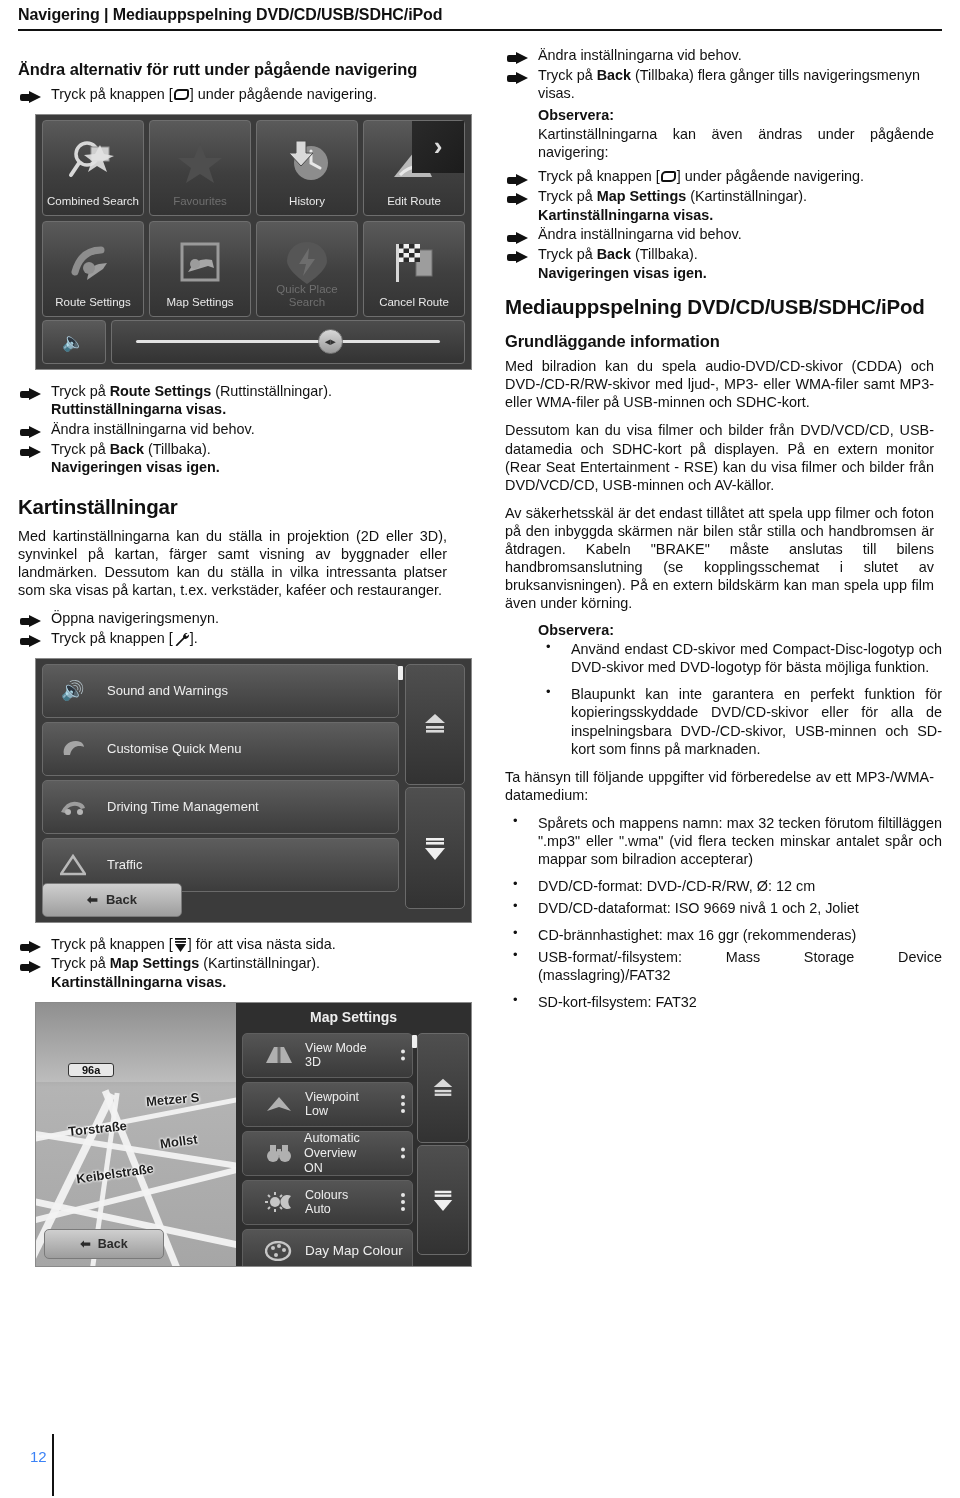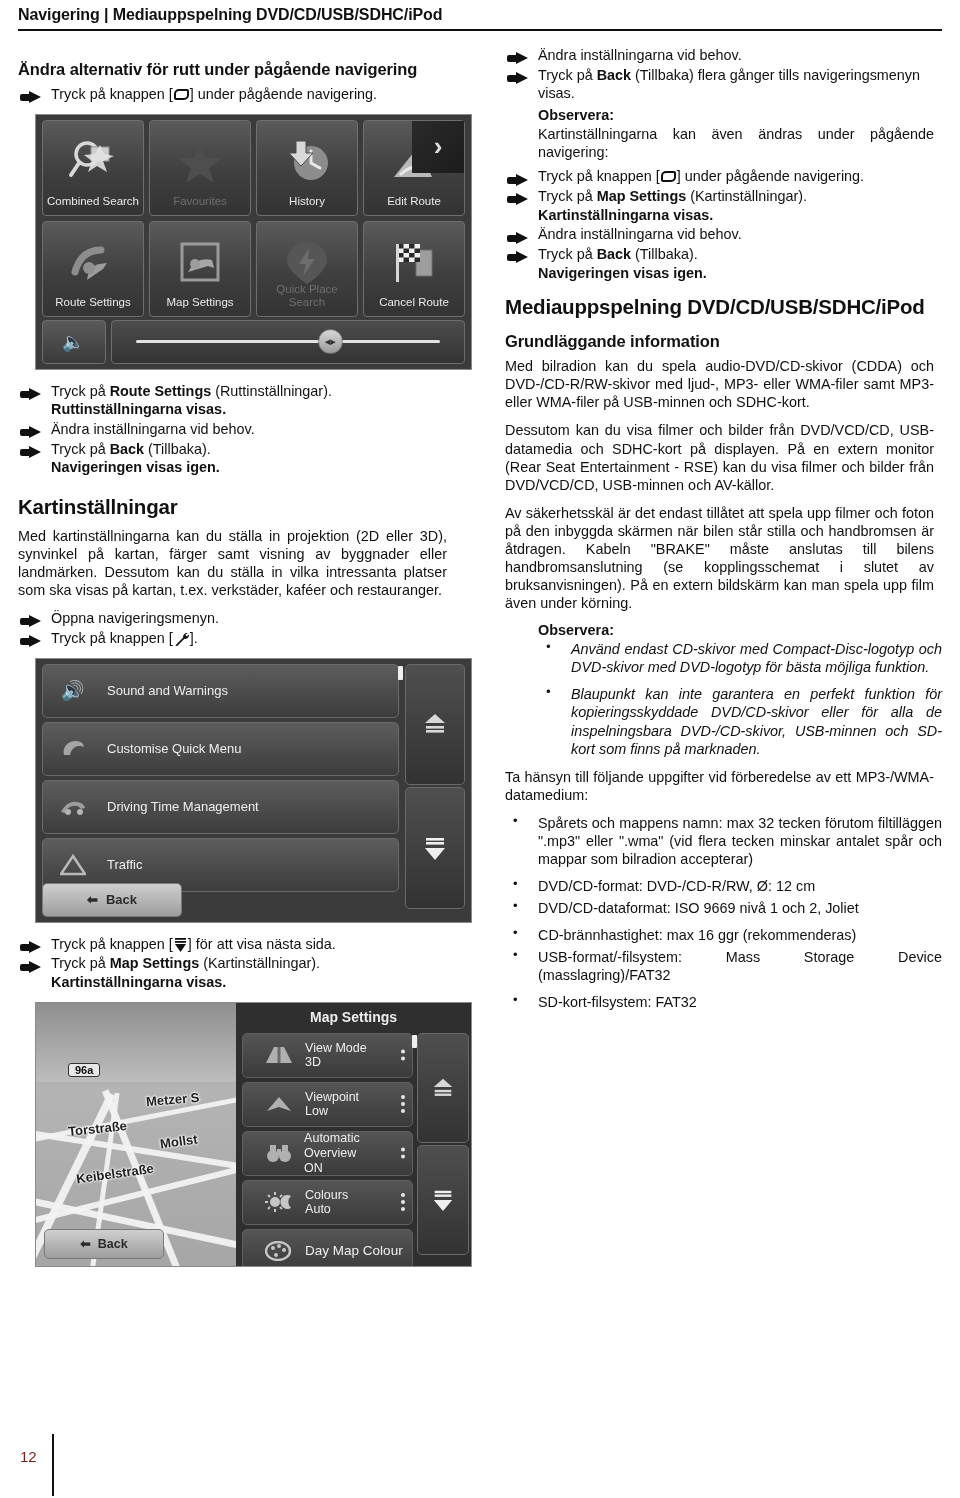--- a/index.html
+++ b/index.html
@@ -130,21 +130,21 @@
     text-align: justify;
   }
   ul.bul li::before {
     content: "\2022";
     position: absolute;
     left: 8px; top: -1px;
     font-size: 13px;
     color: #111;
   }
   ul.bul li:last-child { margin-bottom: 0; }
-  ul.bul.indented { padding-left: 33px; font-style: italic; }
+  ul.bul.indented { padding-left: 33px; }
 
   
   .key-map {
     display: inline-block;
     width: 15px; height: 11px;
     border: 2.6px solid #111;
     border-radius: 5px 2px 5px 2px;
     vertical-align: -1px;
     margin: 0 1px;
   }
@@ -261,21 +261,21 @@
   }
   .mapside .sky{position:absolute;left:0;right:0;top:0;height:30%;
     background:linear-gradient(180deg,#8f8f8f,#bdbdbd);}
   .mapside .road{position:absolute;background:#f2f2f2;opacity:.95;transform-origin:center;}
   .mapside .lbl{
     position:absolute;color:#1d1d1d;font-size:13px;font-weight:bold;
     text-shadow:0 0 3px #fff,0 0 3px #fff,0 0 2px #fff;white-space:nowrap;
   }
   .mapside .shield{
     position:absolute;background:#e8e8e8;border:1.5px solid #333;border-radius:3px;
-    padding:0 6px;font-size:11px;font-weight:bold;color:#111;
+    padding:0 13px;font-size:11px;font-weight:bold;color:#111;
   }
   .mapside .backbar2{
     position:absolute;left:8px;bottom:7px;height:30px;width:120px;
     background:linear-gradient(180deg,#cfcfcf,#9d9d9d);
     border:1px solid #7a7a7a;border-radius:5px;
     display:flex;align-items:center;justify-content:center;gap:7px;
     color:#2b2b2b;font-size:12.5px;font-weight:600;
   }
   .mapmenu{flex:1;position:relative;background:#2f2f2f;}
   .mapmenu .mtitle{
@@ -294,22 +294,22 @@
   .mrow .mtxt .t1{font-size:12.5px;}
   .mrow .mtxt .t2{font-size:12.5px;}
   .mrow .dots{position:absolute;right:7px;top:50%;transform:translateY(-50%);
     display:flex;flex-direction:column;gap:3px;}
   .mrow .dots i{width:4px;height:4px;border-radius:50%;background:#e6e6e6;display:block;}
   .mscroll{position:absolute;right:2px;top:30px;width:52px;bottom:4px;}
   .mthumb{position:absolute;right:54px;top:32px;width:5px;height:13px;background:#f0f0f0;border-radius:1px;}
 
   
   .folio {
-    position:absolute; left:20px; top:1448px;
-    font-size:15px; color:#7f1d1d;
+    position:absolute; left:30px; top:1448px;
+    font-size:15px; color:#3b82f6;
   }
   .folio-rule {
     position:absolute; left:52px; top:1434px;
     width:0; height:62px; border-left:2.4px solid #111;
   }
 </style>
 </head>
 <body>
 
 <div class="page-header">

